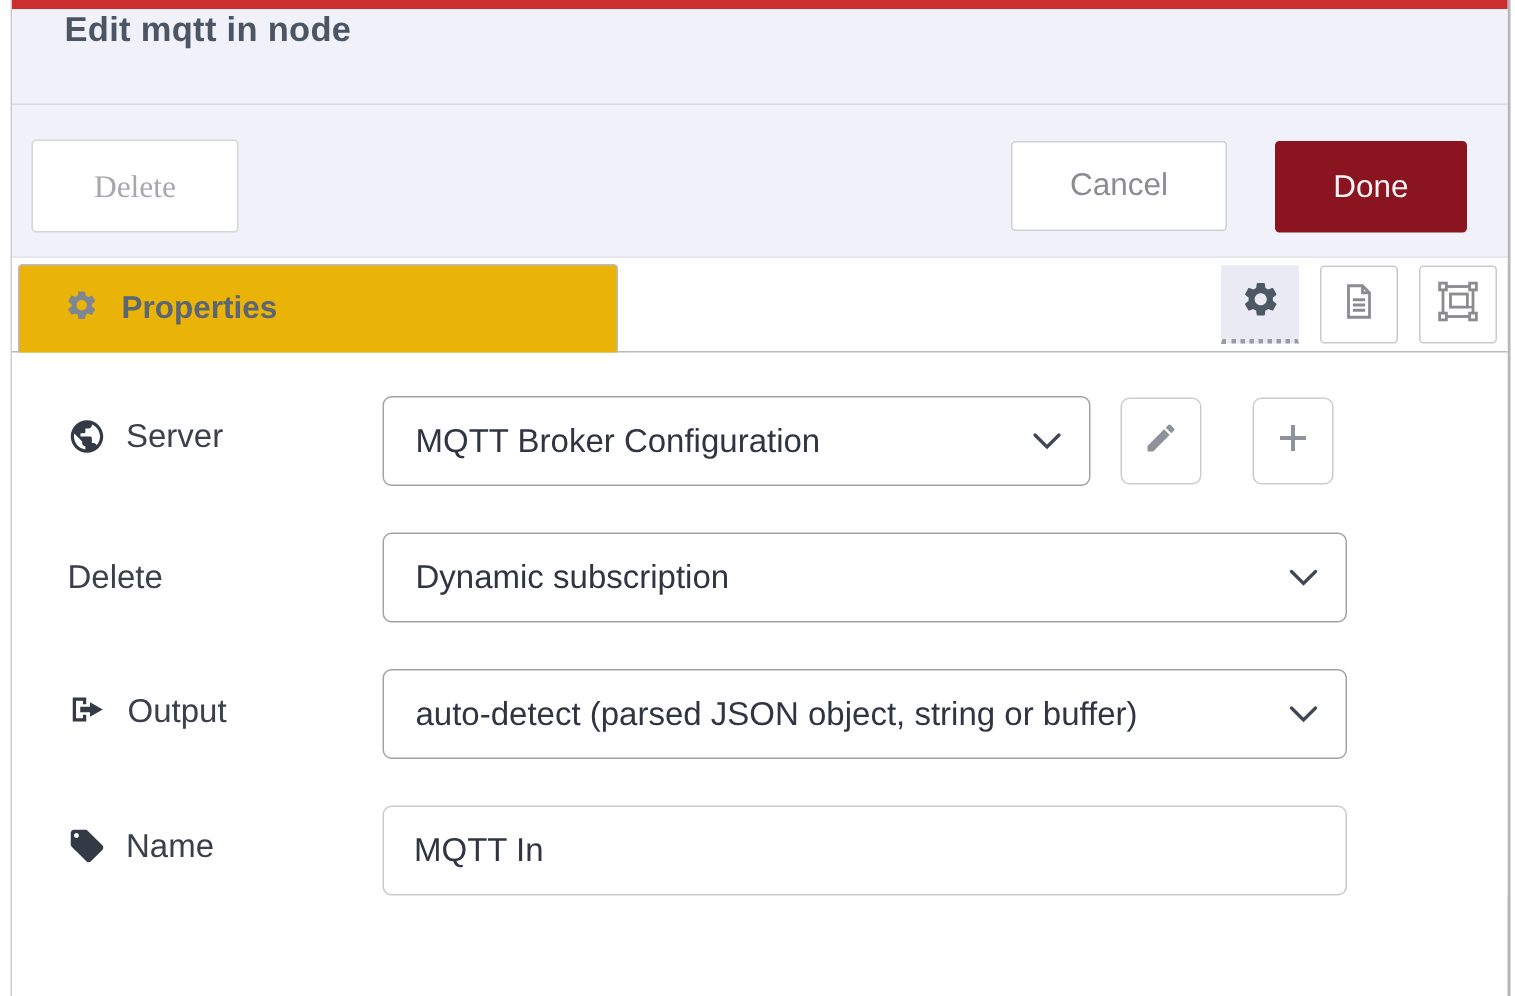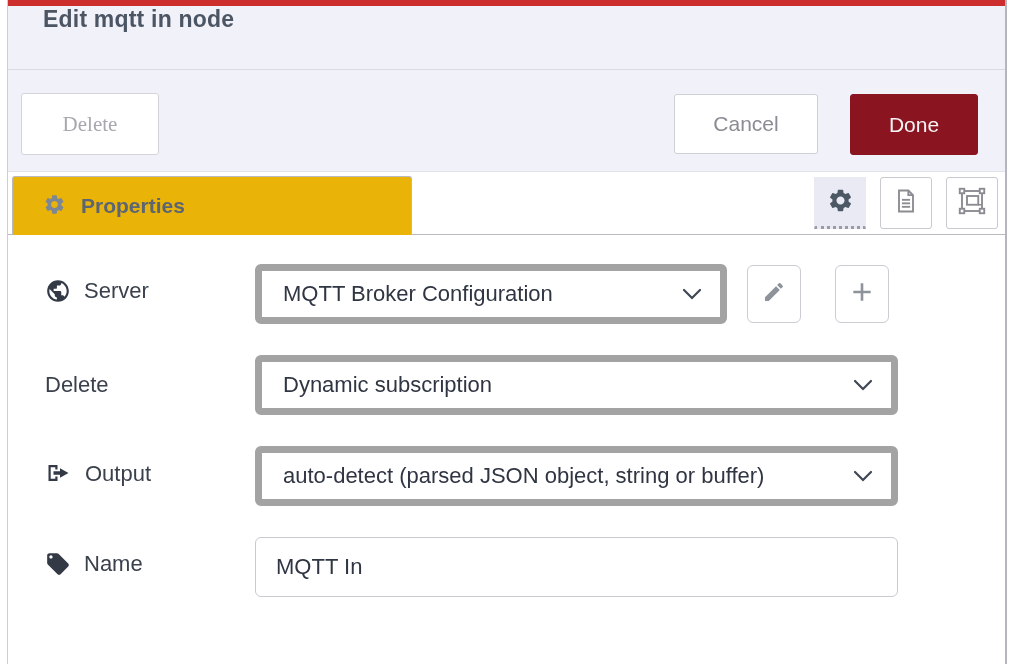--- a/index.html
+++ b/index.html
@@ -34,21 +34,21 @@
   .tab-toolbar { position:absolute; right:7px; top:5px; display:flex; gap:14px; }
   .icon-btn { width:52px; height:52px; background:#ffffff; border:1px solid #c9c9cf;
     border-radius:3px; display:flex; align-items:center; justify-content:center; cursor:pointer; }
   .icon-btn.active { background:#eaeaf4; border:1px solid #eaeaf4;
     border-bottom:3px dotted #9b9ba5; border-radius:0; }
 
   .form { padding:29px 0 0 37px; background:#ffffff; }
   .form-row { display:flex; align-items:center; height:60px; margin-bottom:31px; }
   .form-label { width:210px; display:flex; align-items:flex-start; gap:13px;
     font-size:22px; color:#3a404c; }
-  .select { position:relative; height:60px; background:#ffffff; border:7px solid #a3a3a3;
+  .select { position:relative; height:60px; background:#ffffff; border:1px solid #a3a3a3;
     border-radius:6px; display:flex; align-items:center; padding:0 52px 0 21px;
     font-size:22px; color:#2f3542; cursor:pointer; }
   .select .sel-text { white-space:nowrap; overflow:hidden; display:block; width:100%; }
   .select-narrow { width:472px; }
   .select-wide { width:643px; }
   .chevron { position:absolute; right:17px; top:50%; transform:translateY(-50%); }
   .mini-btn { width:54px; height:58px; background:#ffffff; border:1px solid #ccccd2;
     border-radius:6px; display:flex; align-items:center; justify-content:center; cursor:pointer; }
   .mini-edit { margin-left:20px; }
   .mini-plus { margin-left:34px; }

